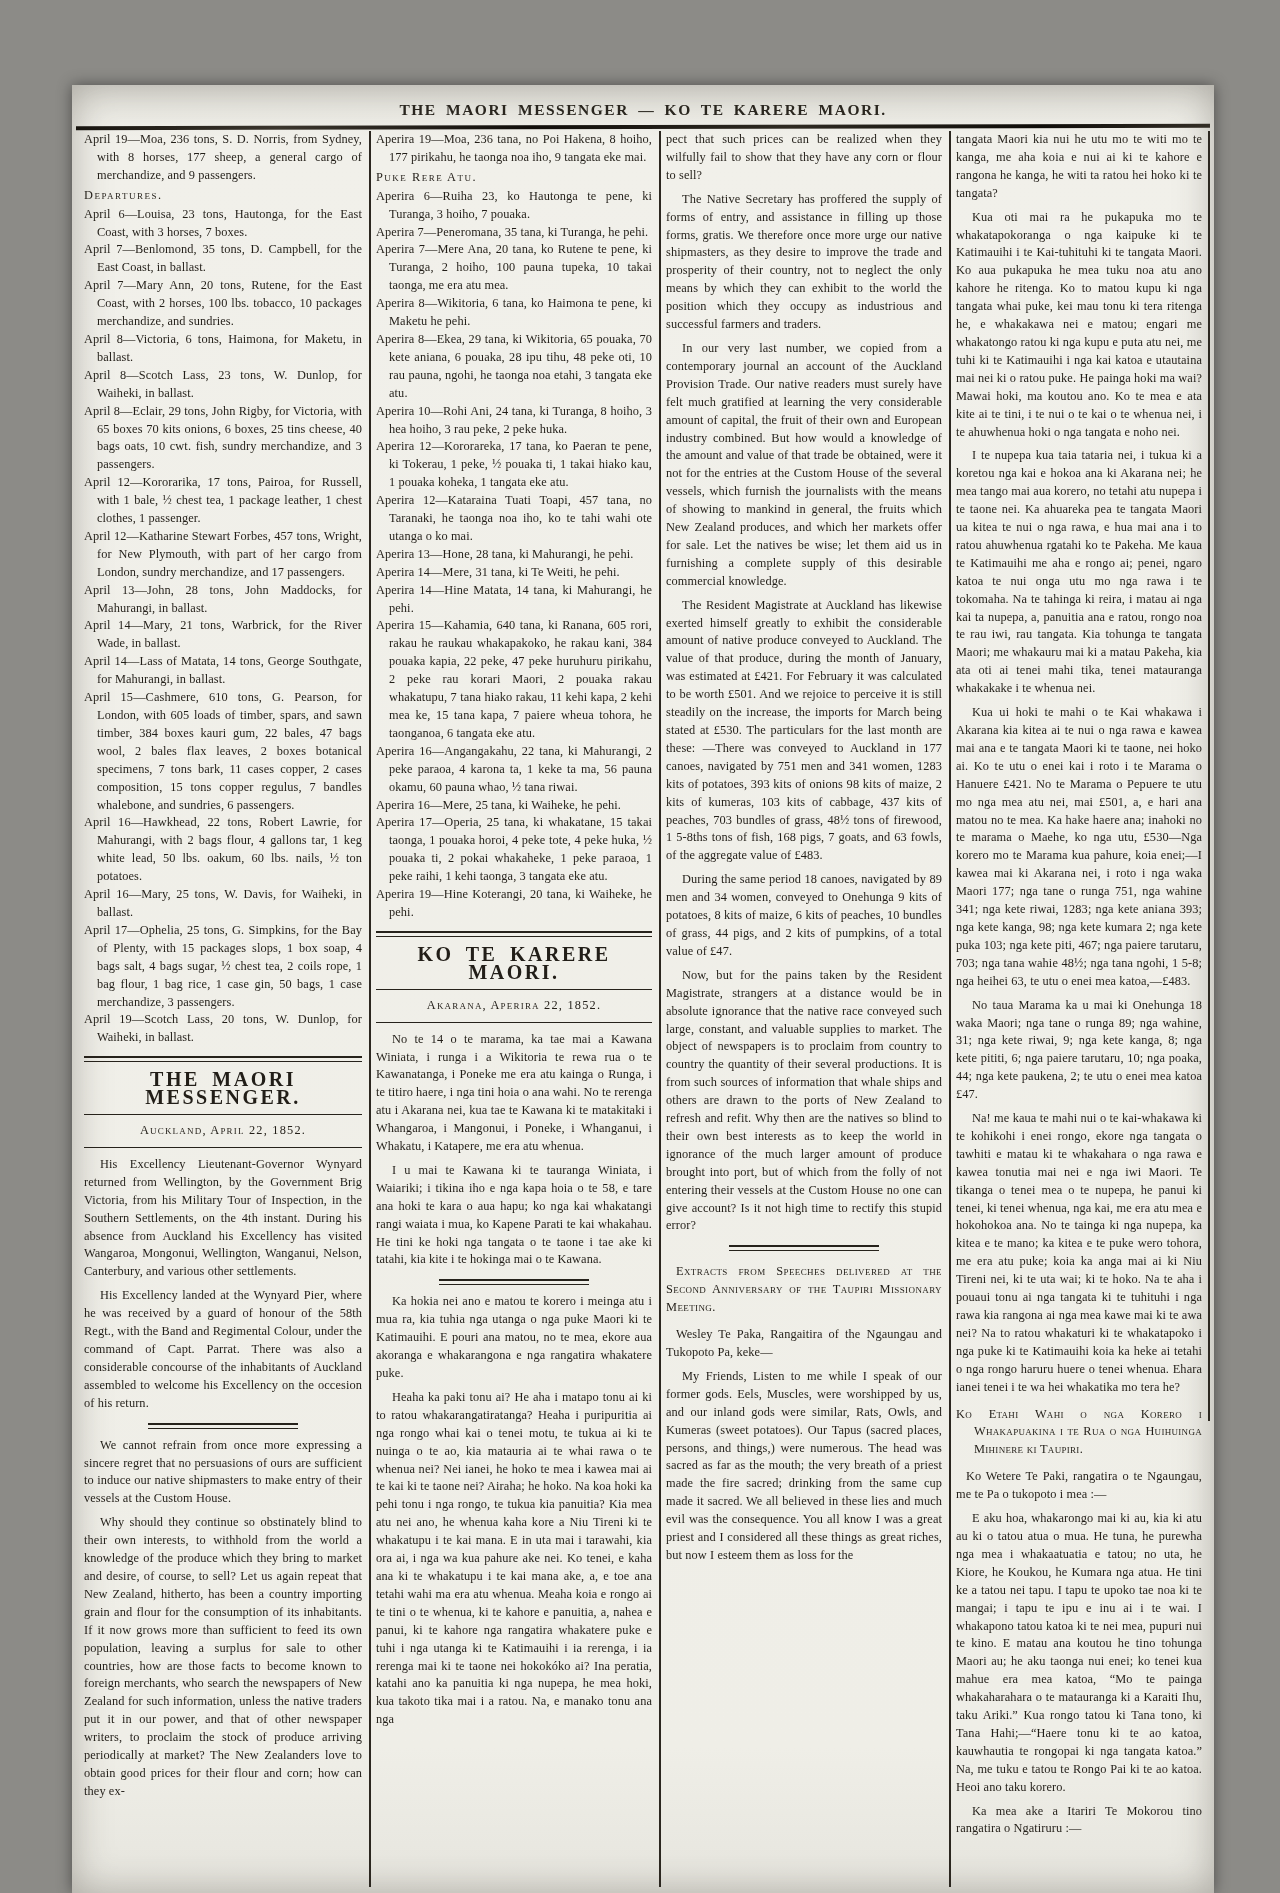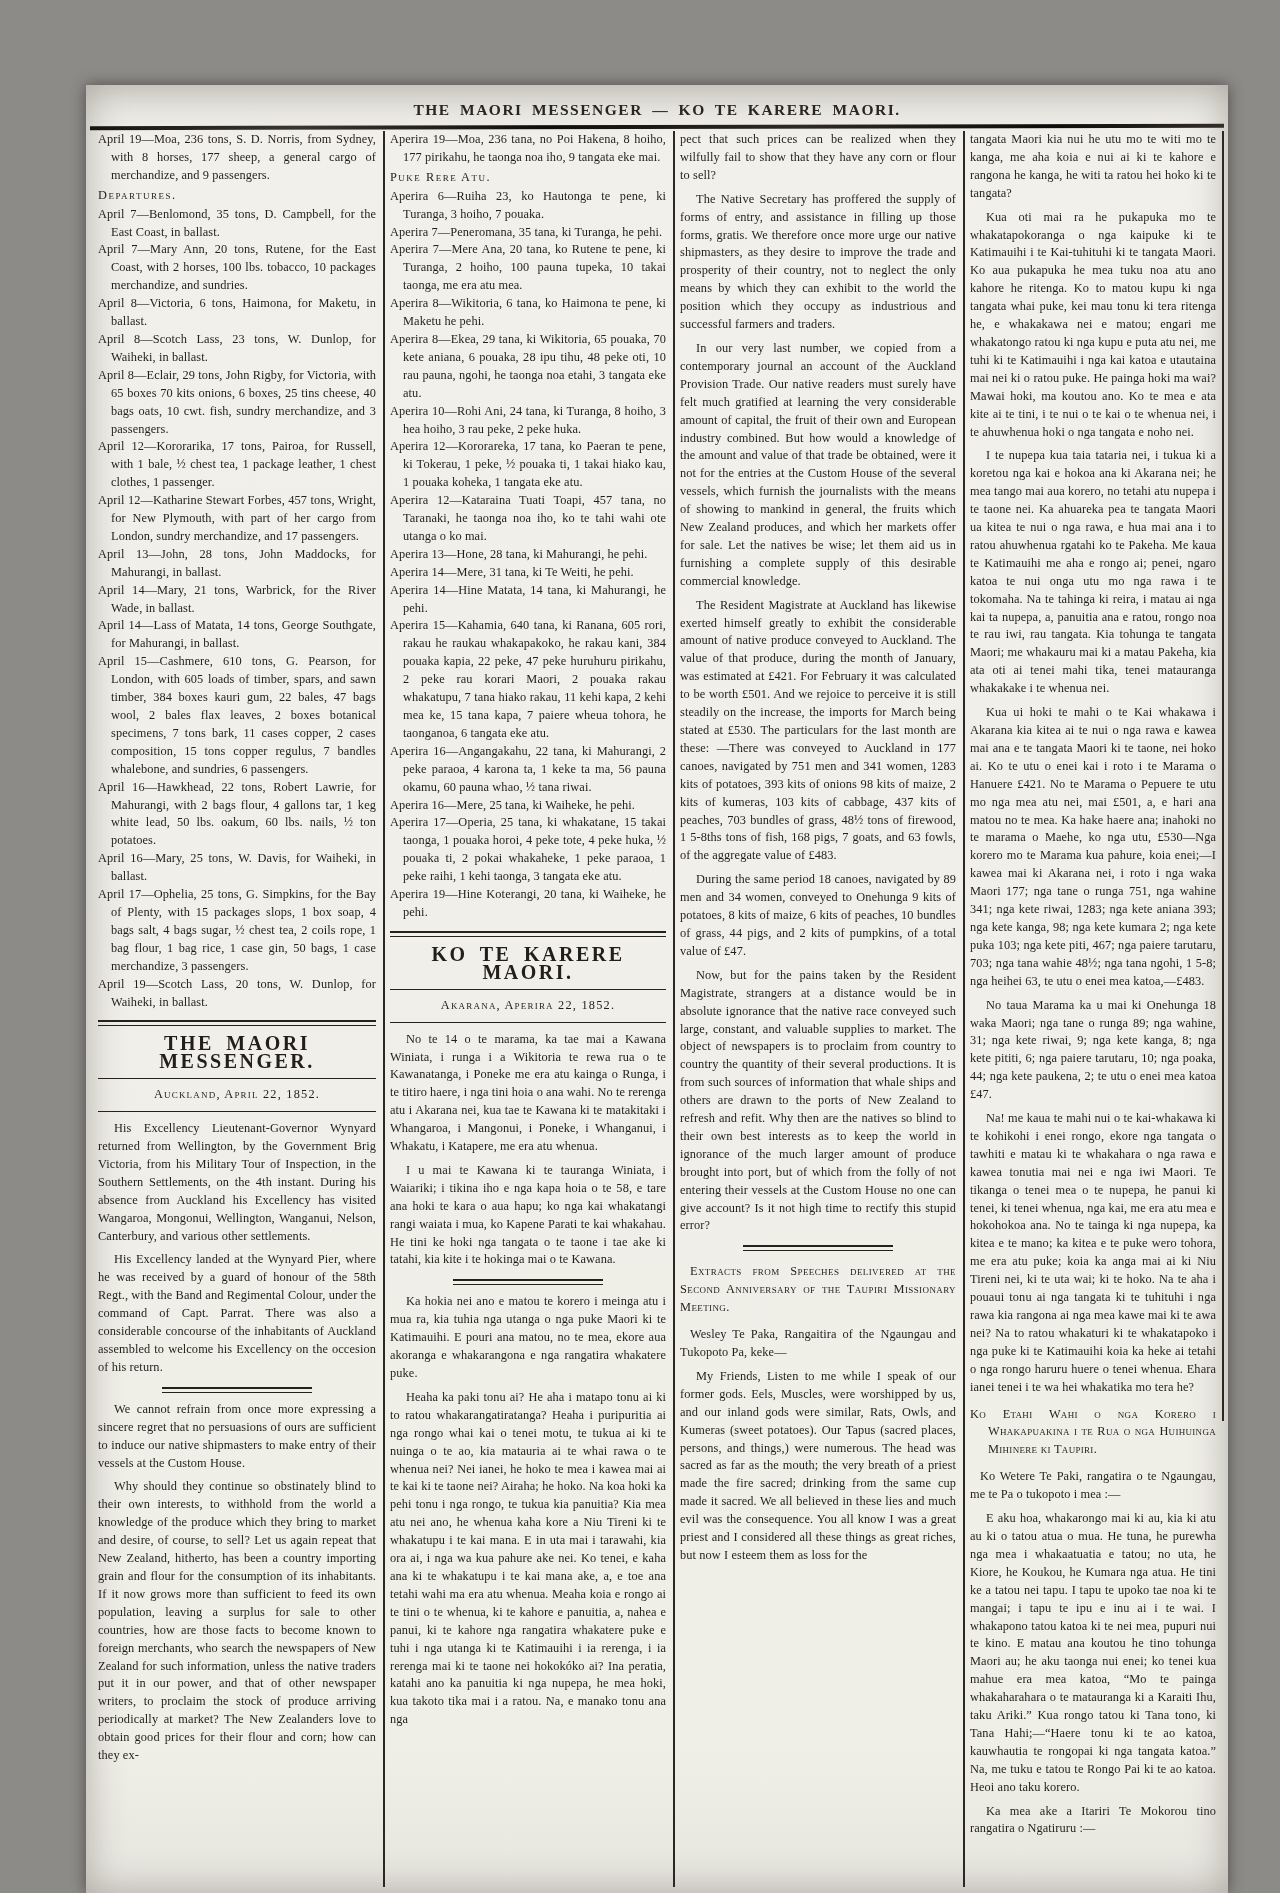--- a/index.html
+++ b/index.html
@@ -3,21 +3,21 @@
 <meta charset="utf-8">
 <style>
   html,body{margin:0;padding:0;}
   body{
     width:1280px;height:1893px;position:relative;overflow:hidden;
     background:#8c8b87;
     font-family:"Liberation Serif","DejaVu Serif",serif;
   }
   .scan-frame{position:absolute;inset:0;}
   .page{
-    position:absolute;left:86px;top:85px;width:1142px;height:1808px;
+    position:absolute;left:72px;top:85px;width:1142px;height:1808px;
     background:linear-gradient(180deg,#e3e2db 0%,#f1f0ea 3%,#efeee7 92%,#e6e5de 100%);
     box-shadow:inset 0 0 38px rgba(60,55,45,.35), 0 0 14px rgba(0,0,0,.45);
     overflow:hidden;color:#221e18;
   }
   .masthead{
     position:absolute;top:16px;left:0;width:100%;text-align:center;
     font-size:15.5px;font-weight:bold;letter-spacing:1.5px;color:#2a261f;
     word-spacing:4px;
   }
   .masthead-rule{
@@ -61,20 +61,21 @@
   <div class="page">
     <div class="masthead">THE MAORI MESSENGER — KO TE KARERE MAORI.</div>
     <div class="masthead-rule"></div>
     <div class="vrule v1"></div>
     <div class="vrule v2"></div>
     <div class="vrule v3"></div>
     <div class="vrule v4"></div>
     <div class="col col1">
         <div class="entry">April 19—Moa, 236 tons, S. D. Norris, from Sydney, with 8 horses, 177 sheep, a general cargo of merchandize, and 9 passengers.</div>
         <div class="subhead">Departures.</div>
+        <div class="entry">April 6—Louisa, 23 tons, Hautonga, for the East Coast, with 3 horses, 7 boxes.</div>
         <div class="entry">April 7—Benlomond, 35 tons, D. Campbell, for the East Coast, in ballast.</div>
         <div class="entry">April 7—Mary Ann, 20 tons, Rutene, for the East Coast, with 2 horses, 100 lbs. tobacco, 10 packages merchandize, and sundries.</div>
         <div class="entry">April 8—Victoria, 6 tons, Haimona, for Maketu, in ballast.</div>
         <div class="entry">April 8—Scotch Lass, 23 tons, W. Dunlop, for Waiheki, in ballast.</div>
         <div class="entry">April 8—Eclair, 29 tons, John Rigby, for Victoria, with 65 boxes 70 kits onions, 6 boxes, 25 tins cheese, 40 bags oats, 10 cwt. fish, sundry merchandize, and 3 passengers.</div>
         <div class="entry">April 12—Kororarika, 17 tons, Pairoa, for Russell, with 1 bale, ½ chest tea, 1 package leather, 1 chest clothes, 1 passenger.</div>
         <div class="entry">April 12—Katharine Stewart Forbes, 457 tons, Wright, for New Plymouth, with part of her cargo from London, sundry merchandize, and 17 passengers.</div>
         <div class="entry">April 13—John, 28 tons, John Maddocks, for Mahurangi, in ballast.</div>
         <div class="entry">April 14—Mary, 21 tons, Warbrick, for the River Wade, in ballast.</div>
         <div class="entry">April 14—Lass of Matata, 14 tons, George Southgate, for Mahurangi, in ballast.</div>

